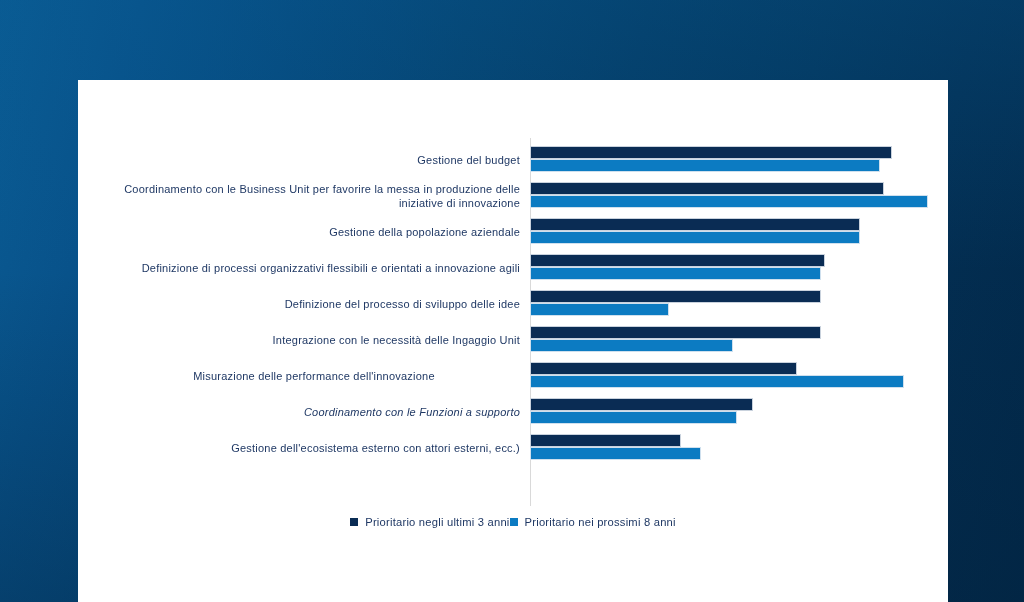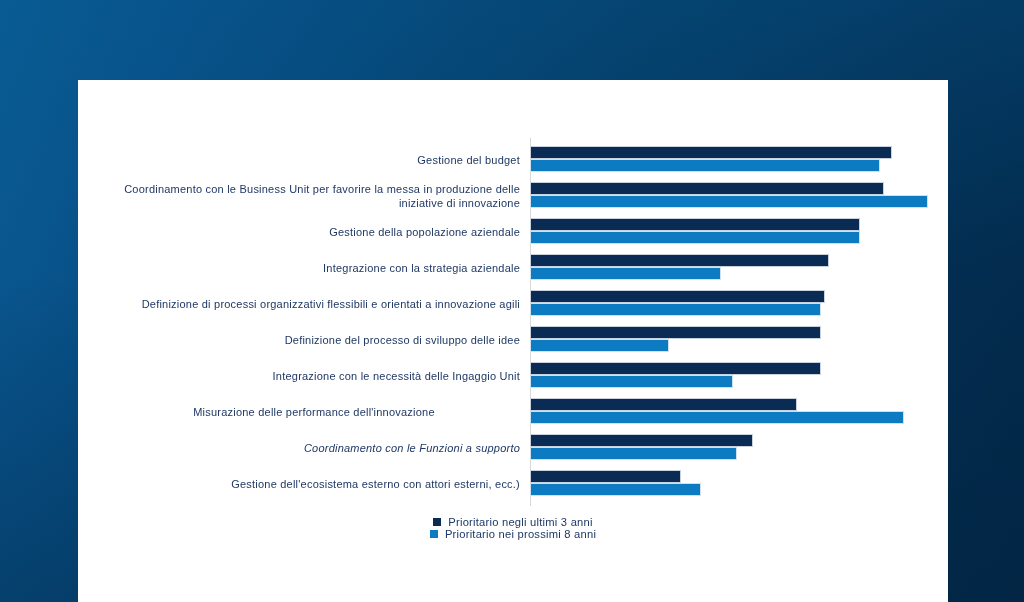--- a/index.html
+++ b/index.html
@@ -126,21 +126,20 @@
 
   
   #legend {
     position: absolute;
     left: 0;
     top: 436px;
     width: 870px;
     display: flex;
     justify-content: center;
     align-items: center;
-    flex-direction: column;
   }
   .legend-item {
     display: flex;
     align-items: center;
     gap: 7px;
     font-size: 11.2px;
     color: #1f3864;
     letter-spacing: 0.02em;
   }
   .legend-swatch {
@@ -183,27 +182,20 @@
         </div>
 
         <div class="row">
           <div class="cat-label" style="color: rgb(31, 56, 100);">Gestione della popolazione aziendale</div>
           <div class="bars">
             <div class="bar dark" style="width: 83%; background: rgb(10, 44, 84);"></div>
             <div class="bar light" style="width: 83%; background: rgb(12, 123, 194);"></div>
           </div>
         </div>
 
-        <div class="row">
-          <div class="cat-label" style="color: rgb(31, 56, 100);">Integrazione con la strategia aziendale</div>
-          <div class="bars">
-            <div class="bar dark" style="width: 75%; background: rgb(10, 44, 84);"></div>
-            <div class="bar light" style="width: 48%; background: rgb(12, 123, 194);"></div>
-          </div>
-        </div>
 
         <div class="row">
           <div class="cat-label" style="color: rgb(31, 56, 100);">Definizione di processi organizzativi flessibili e orientati a innovazione agili</div>
           <div class="bars">
             <div class="bar dark" style="width: 74%; background: rgb(10, 44, 84);"></div>
             <div class="bar light" style="width: 73%; background: rgb(12, 123, 194);"></div>
           </div>
         </div>
 
         <div class="row">

